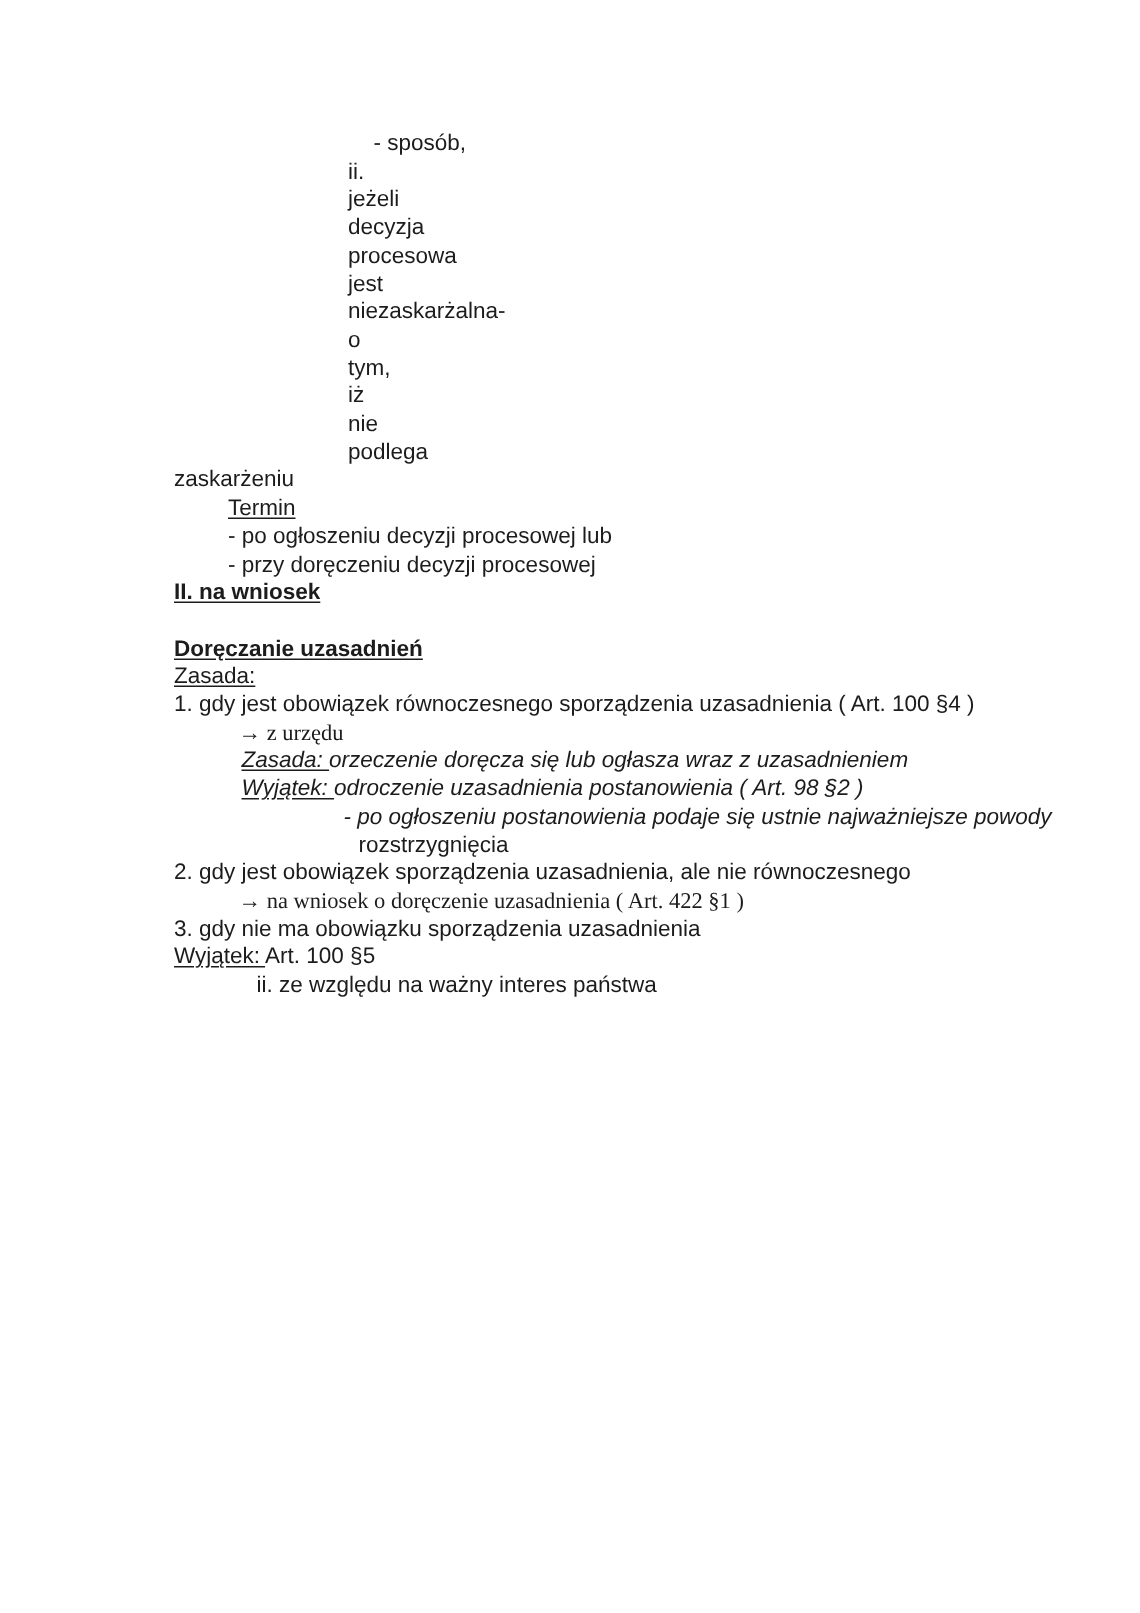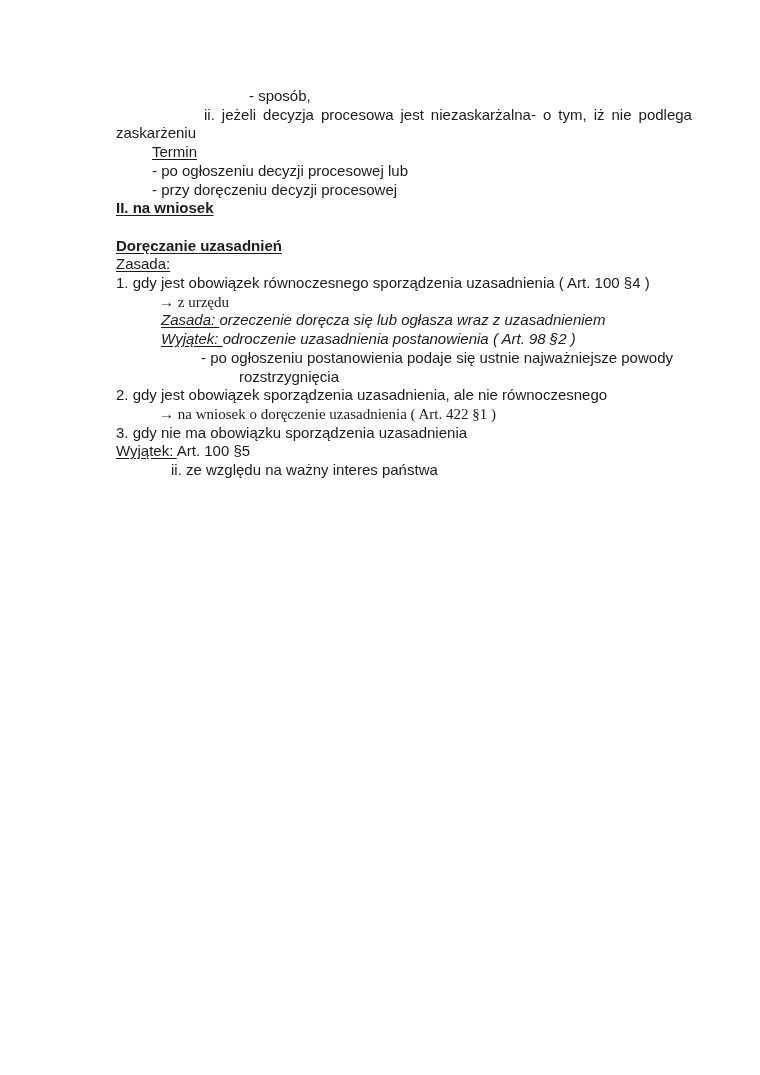--- a/index.html
+++ b/index.html
@@ -17,27 +17,28 @@
     line-height: 18.7px;
   }
   .ln { min-height: 18.7px; white-space: nowrap; }
   .u { text-decoration: underline; text-underline-offset: 2px; white-space: pre; }
   .b { font-weight: 700; }
   
   .jline {
     display: flex;
     justify-content: space-between;
     width: 488px;
-    margin-left: 88px;
+    margin-left: 116px;
     white-space: nowrap;
+    flex-direction: column;
   }
   .ml43  { margin-left: 43px; font-family: Liberation Serif, serif; }
   .ml45  { margin-left: 45px; font-style: italic; }
   .ml55  { margin-left: 55px; }
-  .ml85  { margin-left: 85px; }
+  .ml85  { margin-left: 113px; font-style: italic; }
   .ml88  { margin-left: 36px; }
   .ml123 { margin-left: 123px; }
   .ml133 { margin-left: 133px; }
 </style>
 </head>
 <body>
 
 <div class="page">
 
   <div class="ln ml133"><span>- sposób,</span></div>

